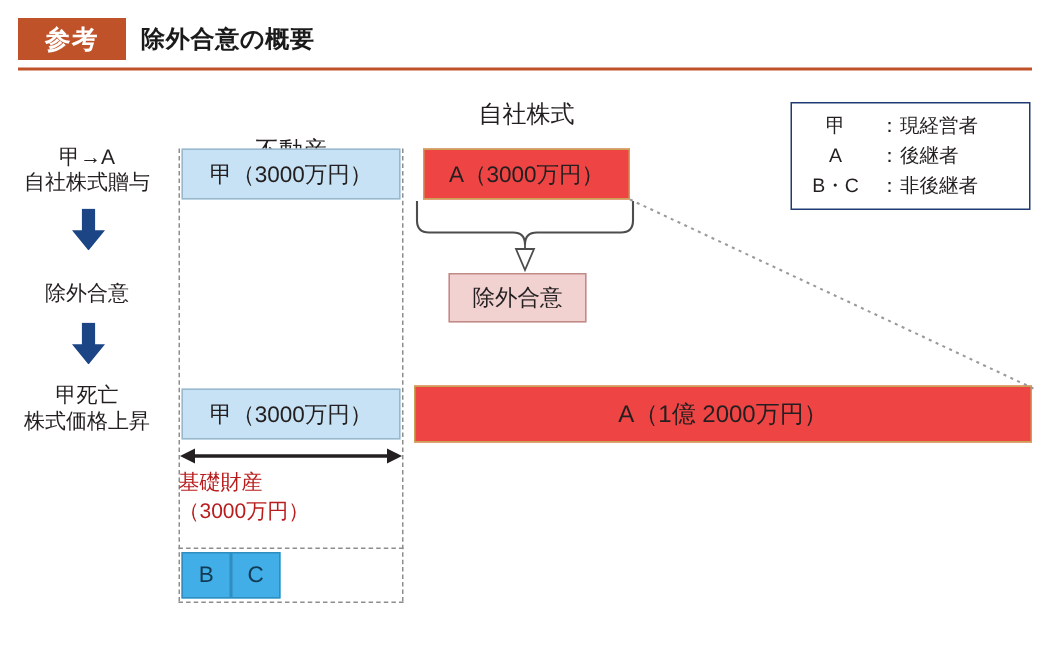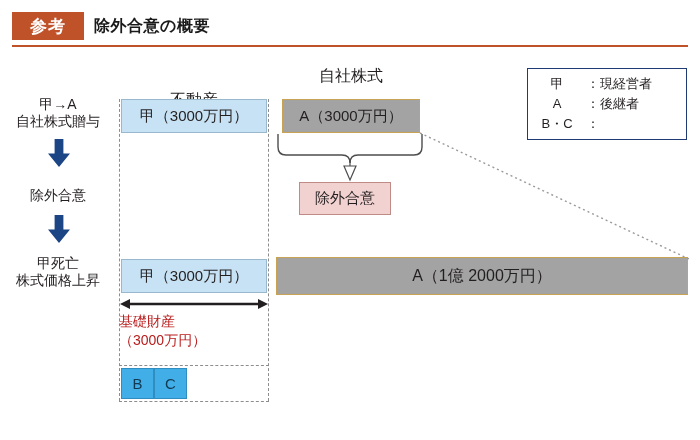--- a/index.html
+++ b/index.html
@@ -117,21 +117,21 @@
     align-items: center;
     justify-content: center;
     font-size: 15px;
     color: #231f20;
   }
   .box-blue {
     background: #c6e2f4;
     border: 1px solid #9ab8cc;
   }
   .box-orange {
-    background: #a3a3a3;
+    background: #ef4444;
     border: 1px solid #c8a353;
   }
   .box-pink {
     background: #f2d2d1;
     border: 1px solid #c08a87;
   }
   #box-real-top   { left: 121px; top: 99px;  width: 146px; height: 34px; }
   #box-shares-top { left: 282px; top: 99px;  width: 138px; height: 34px; }
   #box-real-bot   { left: 121px; top: 259px; width: 146px; height: 34px; }
   #box-shares-bot { left: 276px; top: 257px; width: 412px; height: 38px; font-size: 16px; }
@@ -299,16 +299,17 @@
       <span class="legend-val">現経営者</span>
     </div>
     <div class="legend-row">
       <span class="legend-key">A</span>
       <span class="legend-sep">：</span>
       <span class="legend-val">後継者</span>
     </div>
     <div class="legend-row">
       <span class="legend-key">B・C</span>
       <span class="legend-sep">：</span>
+      <span class="legend-val">非後継者</span>
     </div>
   </div>
 
 </div>
 
 </body></html>

